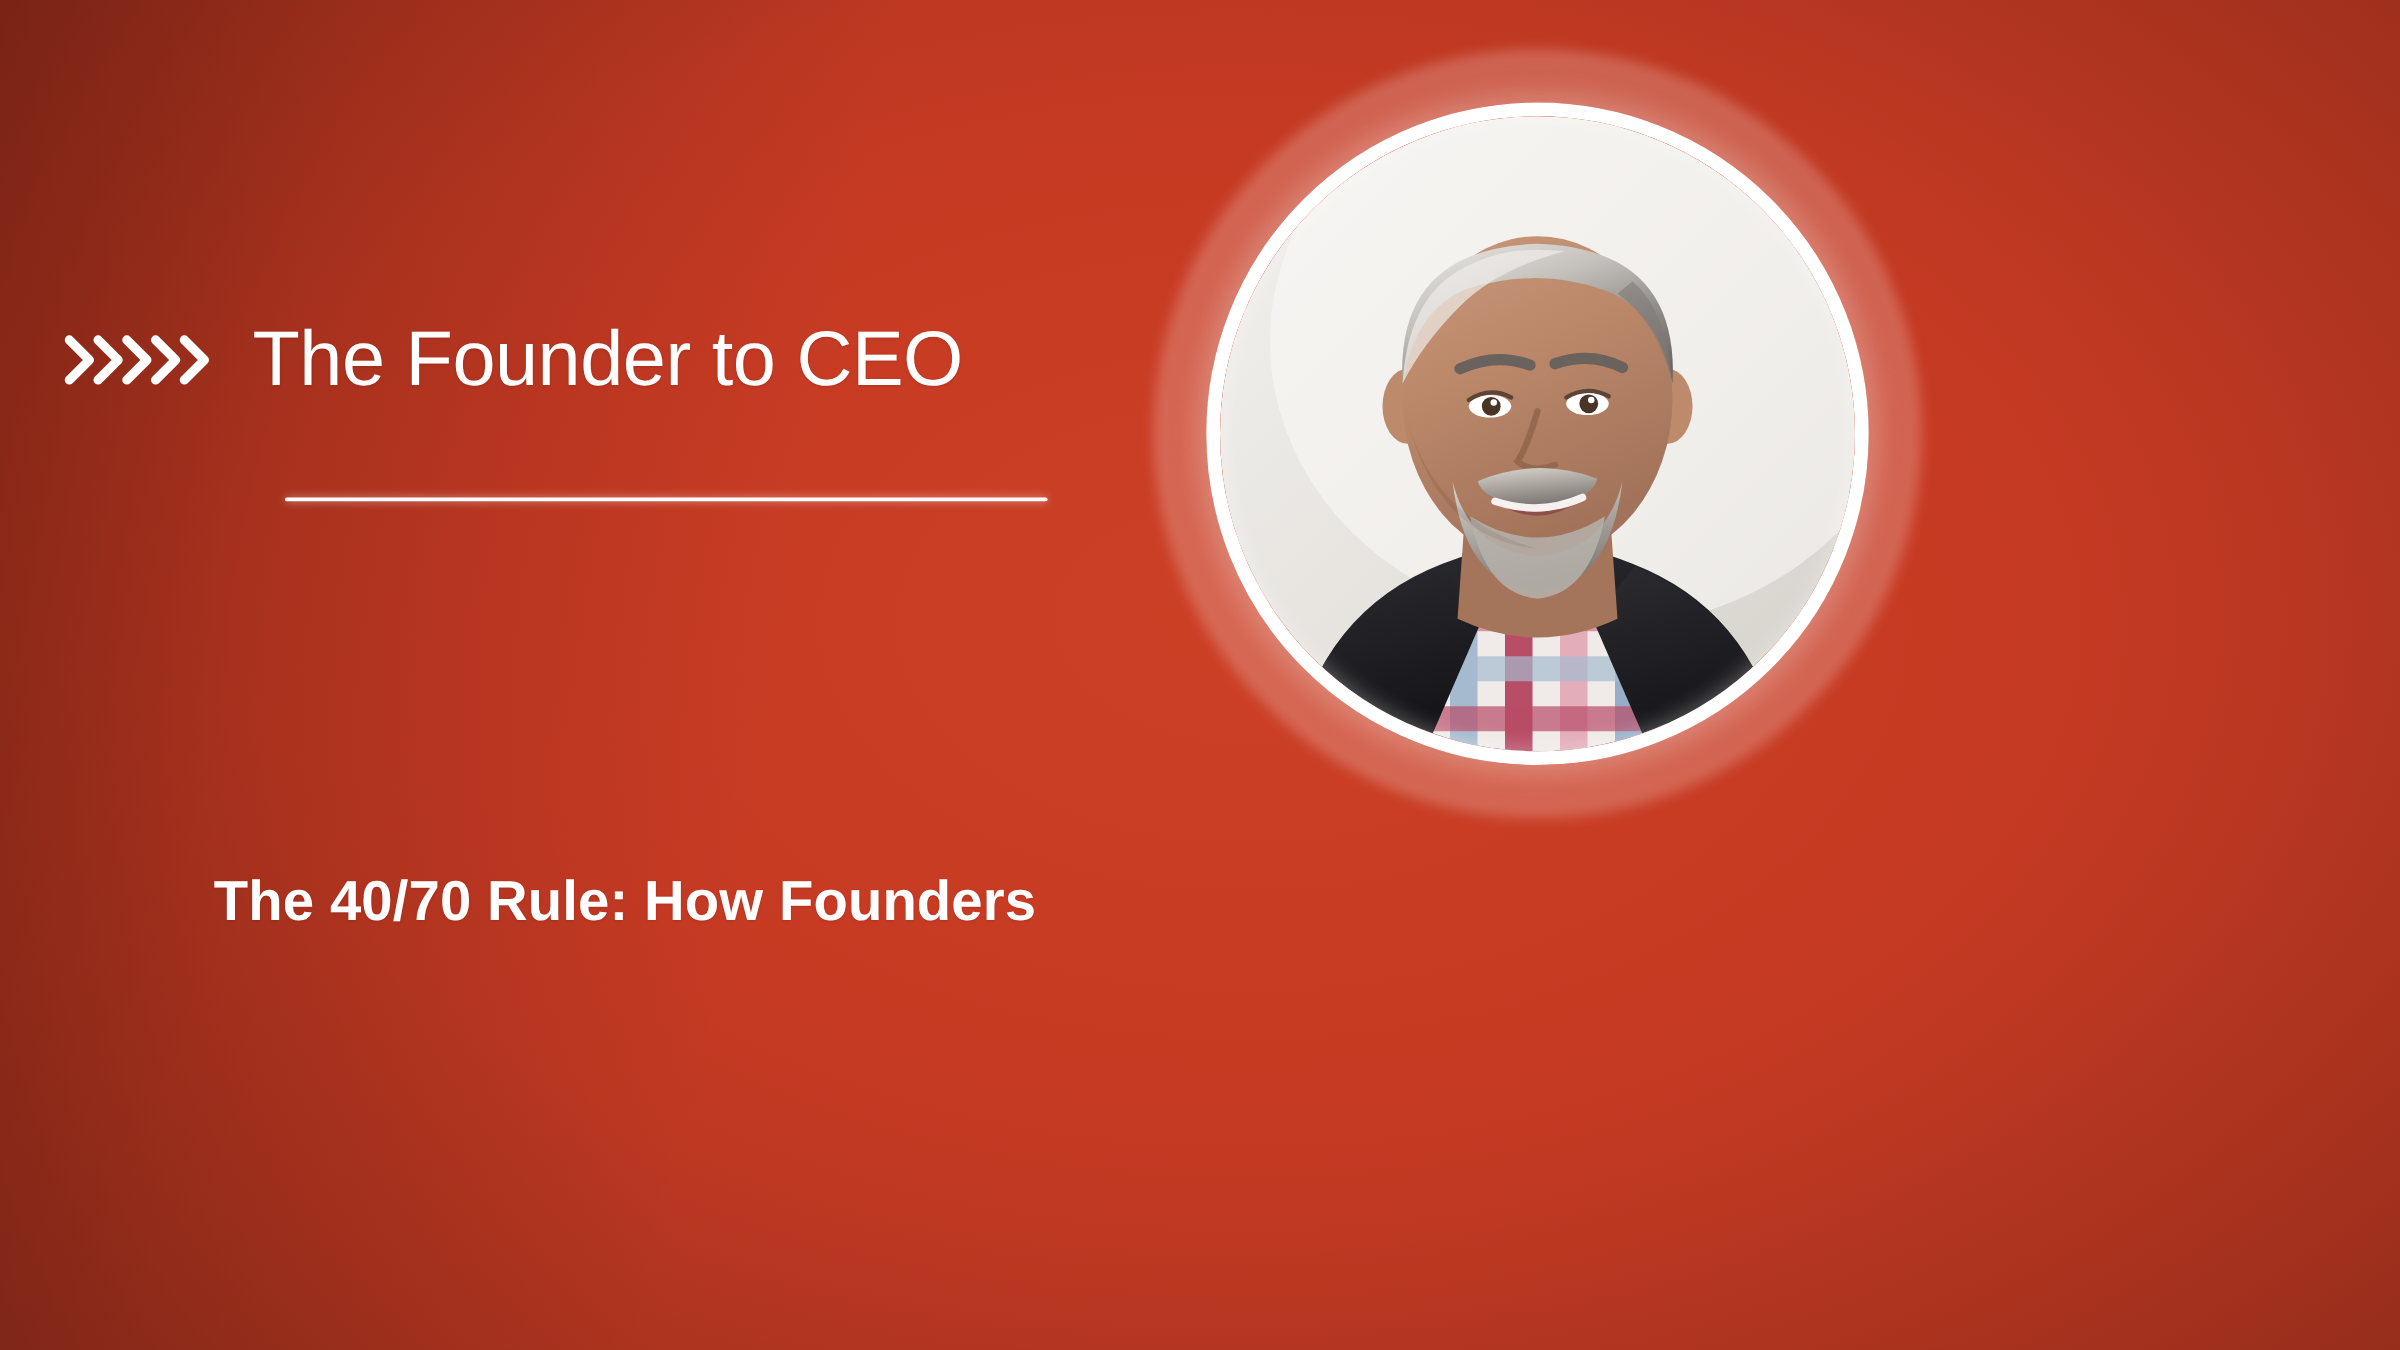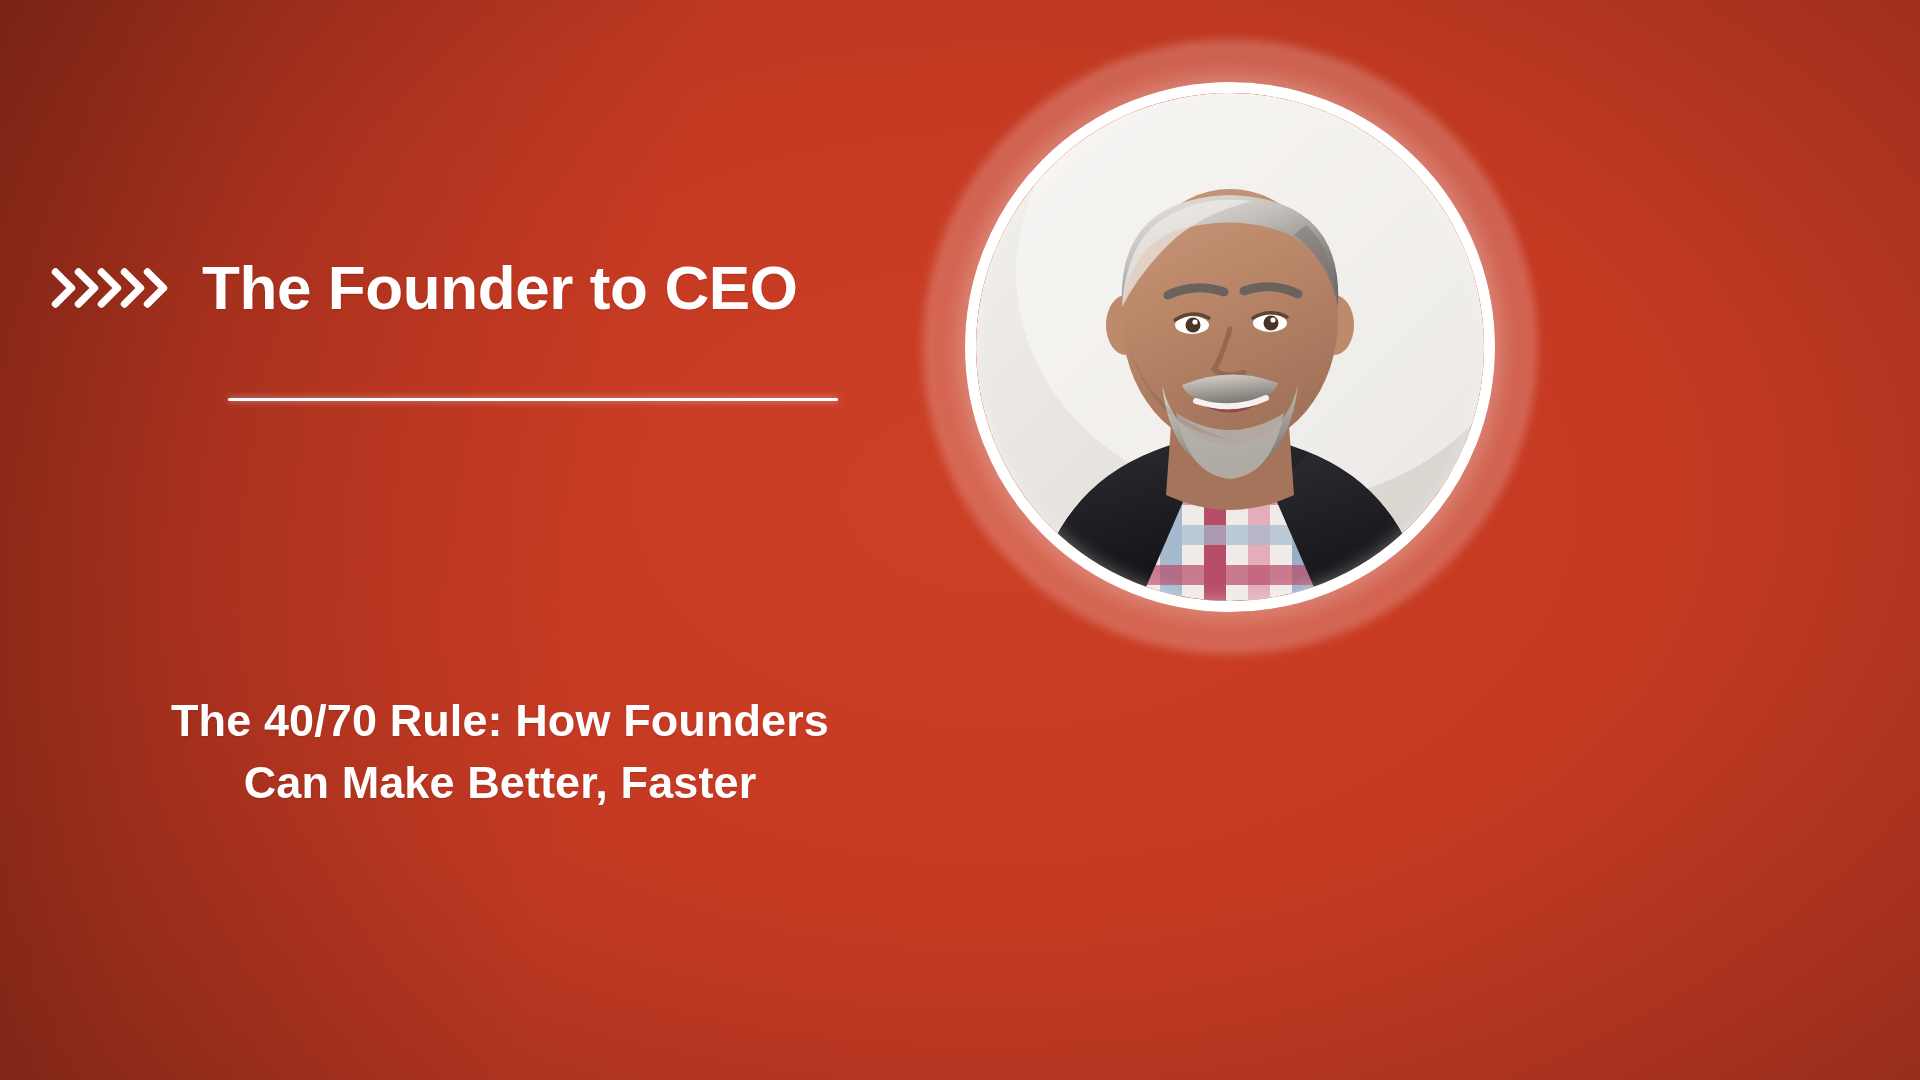--- a/index.html
+++ b/index.html
@@ -70,21 +70,21 @@
   }
 
   .chevrons {
     display:block;
     width:124px; height:46px;
     flex:0 0 auto;
   }
 
   .brand-title {
     font-size:62px;
-    font-weight:700;
+    font-weight:400;
     letter-spacing:-0.4px;
     color:#ffffff;
     white-space:nowrap;
     line-height:1;
     text-shadow:0 1px 2px rgba(90,20,12,0.22);
   }
 
   
   .title-rule {
     position:absolute;
@@ -172,21 +172,20 @@
           </g>
       </svg>
 
       <div class="brand-title">The Founder to CEO</div>
     </div>
 
     <div class="title-rule"></div>
 
     <div class="subtitle">
       <span class="sub-line">The 40/70 Rule: How Founders</span>
-      <span class="sub-line">Can Make Better, Faster</span>
     </div>
 
   </div>
 
   <div class="portrait-wrap">
     <div class="portrait-glow"></div>
 
     <div class="portrait-photo">
       <svg viewBox="0 0 508 508" aria-hidden="true">
         <defs>

